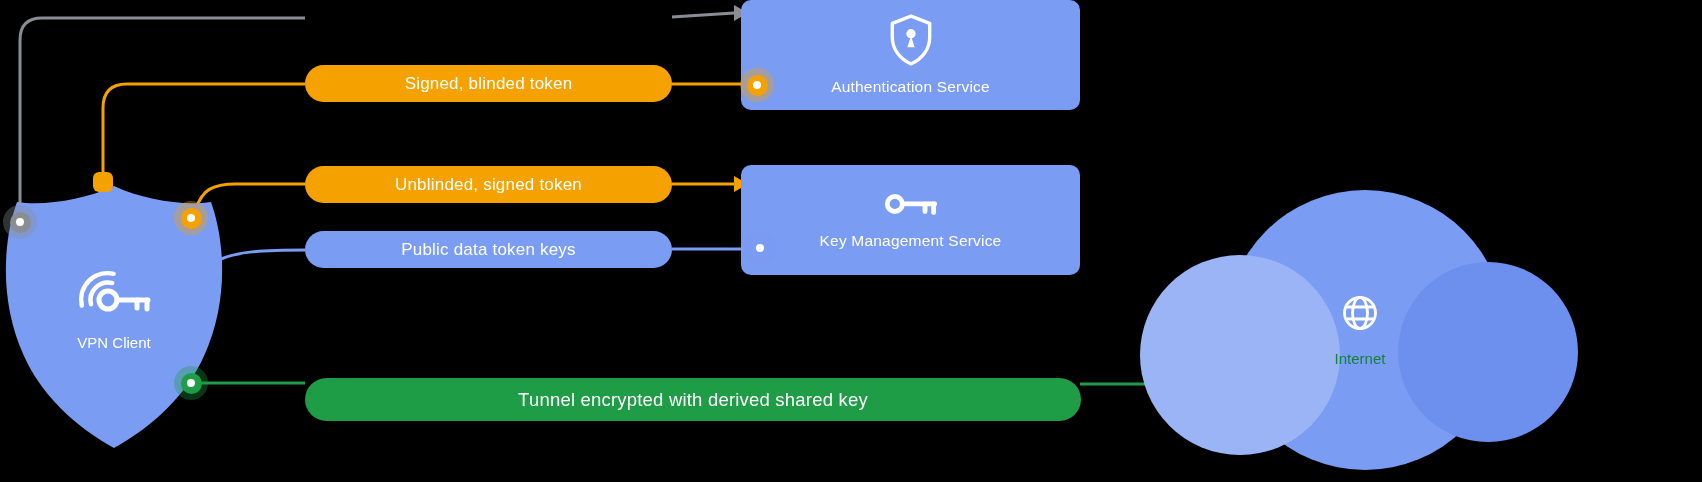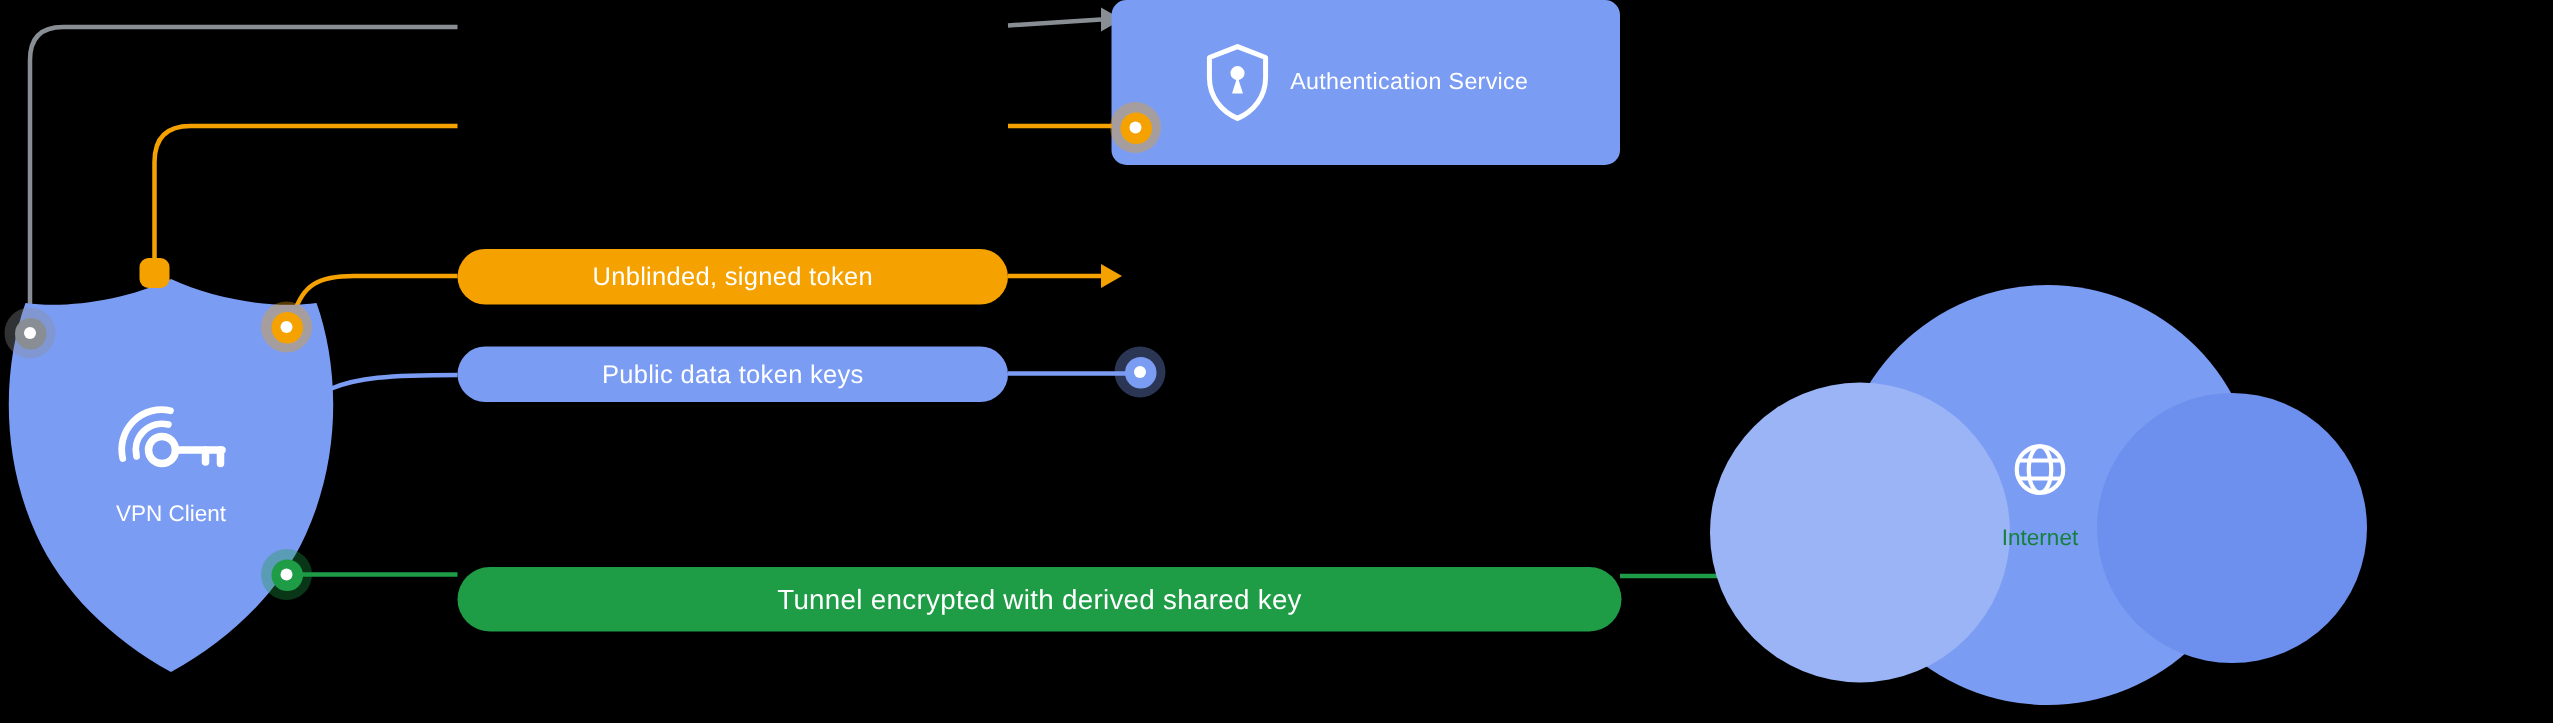--- a/index.html
+++ b/index.html
@@ -17,21 +17,21 @@
     color:#fff; font-size:17px; letter-spacing:.2px;
     border-radius:20px;
   }
   .pill.blue   { background:var(--blue); }
   .pill.orange { background:var(--orange); }
   .pill.green  { background:var(--green); font-size:18.5px; border-radius:22px; }
 
   .service {
     position:absolute; z-index:2;
     background:var(--blue); border-radius:10px;
-    display:flex; flex-direction:row; align-items:center; justify-content:center;
+    display:flex; flex-direction:column; align-items:center; justify-content:center;
     gap:12px; color:#fff;
   }
   .service .svc-label { font-size:15.5px; letter-spacing:.2px; }
 
   .vpn { position:absolute; left:-2px; top:186px; width:232px; height:268px; z-index:2; }
   .vpn svg.shape { position:absolute; left:0; top:0; }
   .vpn .vpn-icon { position:absolute; left:50%; top:70px; transform:translateX(-50%); }
   .vpn .vpn-label { position:absolute; left:0; top:148px; width:100%; text-align:center; color:#fff; font-size:15px; }
 
   .cloud-circle { position:absolute; border-radius:50%; z-index:2; }
@@ -92,33 +92,45 @@
         <path d="M75 44 v9"></path>
         <g transform="rotate(-45 36 44)" stroke-width="4.5">
           <path d="M21 35 A17.5 17.5 0 0 1 51 35"></path>
           <path d="M13.5 29.5 A26.5 26.5 0 0 1 58.5 29.5"></path>
         </g>
       </g>
     </svg>
     <div class="vpn-label">VPN Client</div>
   </div>
 
+  <div class="pill orange" style="left:305px; top:65px; width:367px; height:37px;">Signed, blinded token</div>
   <div class="pill orange" style="left:305px; top:166px; width:367px; height:37px;">Unblinded, signed token</div>
   <div class="pill blue" style="left:305px; top:231px; width:367px; height:37px;">Public data token keys</div>
   <div class="pill green" style="left:305px; top:362px; width:776px; height:43px;margin-top:16px;">Tunnel encrypted with derived shared key</div>
 
   <div class="service" style="left:741px; top:0; width:339px; height:110px;">
     <svg width="46" height="52" viewBox="0 0 44 50">
       <path d="M22 2 L40 9 V22 C40 34 32.5 43.5 22 48 C11.5 43.5 4 34 4 22 V9 Z" stroke="#fff" stroke-width="3.2" fill="none" stroke-linejoin="round"></path>
       <circle cx="22" cy="19" r="4.5" fill="#fff"></circle>
       <path d="M22 21 L18.5 32 h7 Z" fill="#fff"></path>
     </svg>
     <div class="svc-label">Authentication Service</div>
   </div>
 
+  <div class="service" style="left:741px; top:165px; width:339px; height:110px;">
+    <svg width="56" height="30" viewBox="0 0 52 26">
+      <g stroke="#fff" stroke-width="4.5" fill="none" stroke-linecap="round">
+        <circle cx="11" cy="12" r="7"></circle>
+        <path d="M18 12 H48"></path>
+        <path d="M39 12 v7"></path>
+        <path d="M47 12 v8"></path>
+      </g>
+    </svg>
+    <div class="svc-label">Key Management Service</div>
+  </div>
 
   <div class="cloud-circle" id="cloud-main"></div>
   <div class="cloud-circle" id="cloud-right"></div>
   <div class="cloud-circle" id="cloud-left"></div>
   <svg class="cloud-icon" width="40" height="40" viewBox="0 0 40 40">
     <g stroke="#fff" stroke-width="2.8" fill="none">
       <circle cx="20" cy="20" r="15.5"></circle>
       <ellipse cx="20" cy="20" rx="7.5" ry="15.5"></ellipse>
       <path d="M5.6 14 H34.4 M5.6 26 H34.4"></path>
     </g>

